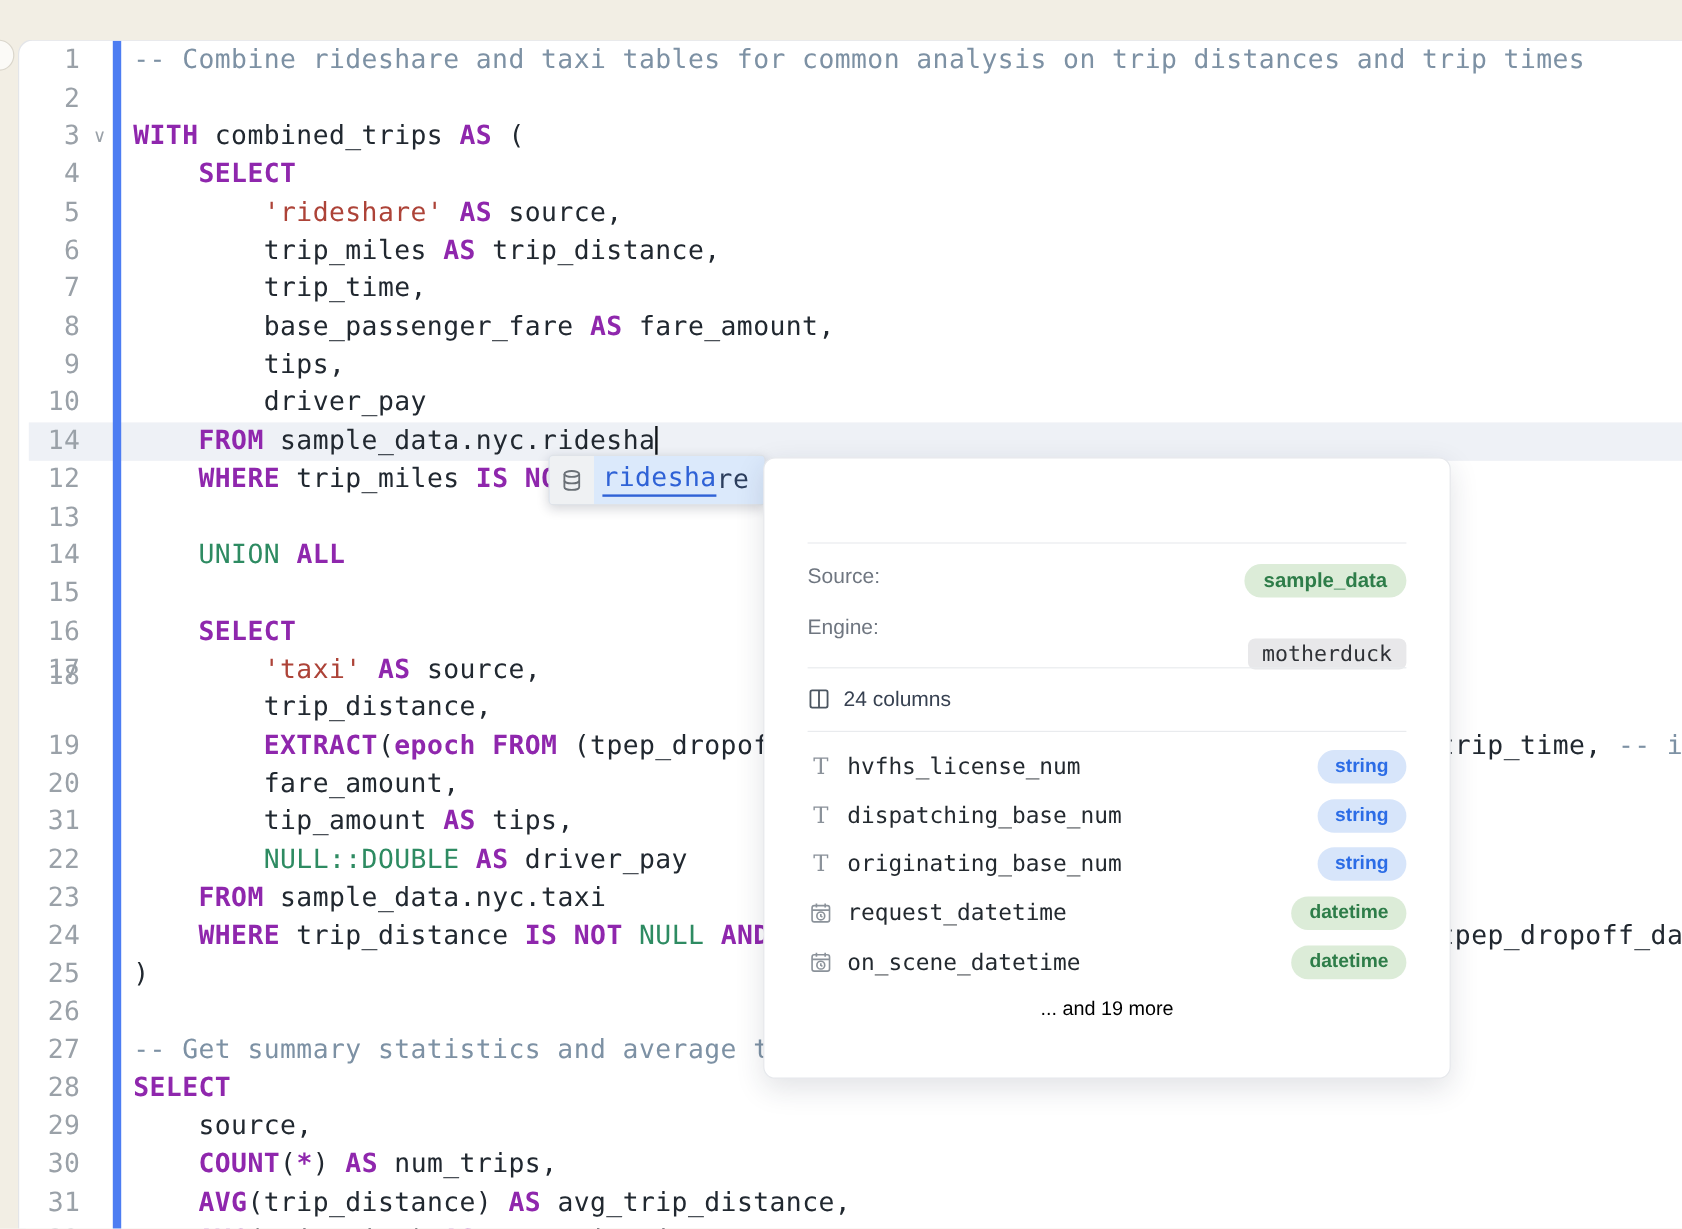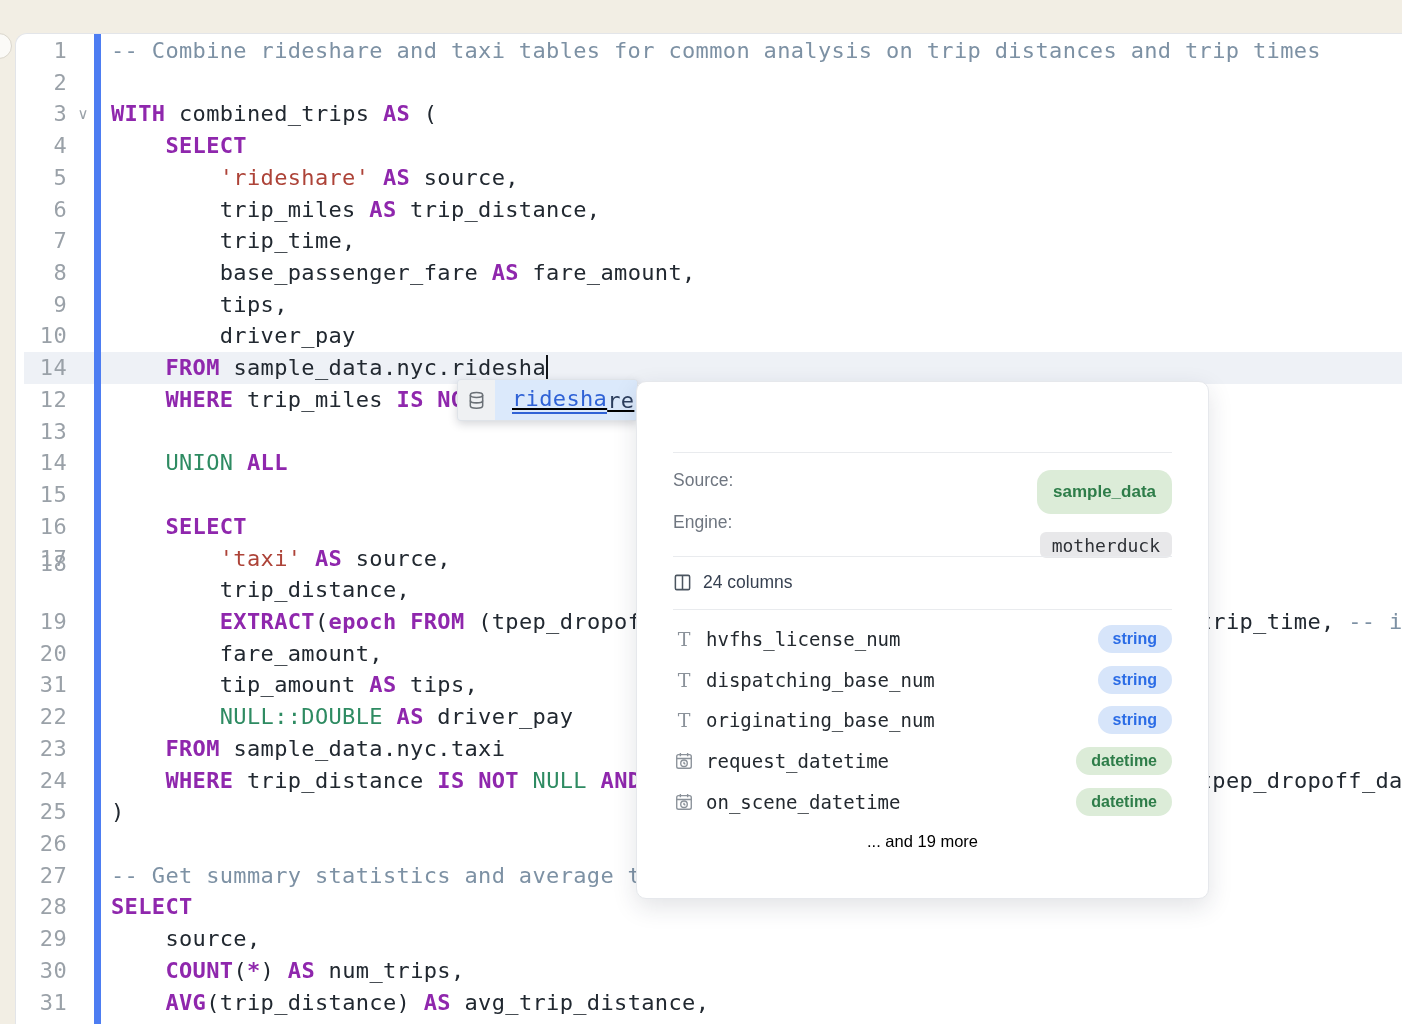--- a/index.html
+++ b/index.html
@@ -31,21 +31,21 @@
         font-size:15px; z-index:2; height:31.72px; line-height:31.72px; cursor:pointer; }
   .cursor { position:absolute; width:2px; height:26px; background:#111418; z-index:3; }
 
   
   .ac-popup {
     position:absolute; left:441px; top:345px; width:181px; height:42px; display:flex;
     border:1px solid #dfe3e8; border-radius:4px; overflow:hidden; z-index:5;
     box-shadow:0 3px 10px rgba(20,30,50,.18); background:#dbe9fb;
   }
   .ac-icon-cell { width:37px; background:#eff1f3; display:flex; align-items:center; justify-content:center; }
-  .ac-item { flex:1; display:flex; align-items:center; padding-left:17px; background:#dbe9fb;text-decoration:underline; }
+  .ac-item { flex:1; display:flex; align-items:center; padding-left:7px; background:#dbe9fb; }
   .ac-match { color:#2f62d6; border-bottom:2px solid #2f62d6; padding-bottom:1px; }
   .ac-rest { color:#2c3e5d; }
 
   
   .info-card {
     position:absolute; left:620px; top:347px; width:573px; height:518px; background:#ffffff;
     border:1px solid #e6e8ec; border-radius:10px; z-index:6;
     box-shadow:0 8px 24px rgba(30,40,60,.13);
   }
   .ic-header { position:absolute; left:36px; top:27px; right:36px; height:34px;
@@ -55,21 +55,21 @@
     font-weight:bold; }
   .pill-green { background:#dcecd8; color:#2e7d49; }
   .pill-blue  { background:#d7e5fa; color:#2b6ce6; }
   .pill-gray  { background:#e8e8ea; color:#2f3237; font-weight:normal;
     font-family:"DejaVu Sans Mono", monospace;margin-top:20px; }
   .badge-table { height:33px; padding:0 17px; font-size:16.5px; }
   .divider { position:absolute; left:36px; right:36px; height:1px; background:#e9ebee; }
   .meta-row { position:absolute; left:36px; right:36px; height:34px; display:flex;
     align-items:flex-start; justify-content:space-between; }
   .meta-label { font-size:17.5px; color:#6f7680; }
-  .pill-value-green { height:44px; padding:0 16px; font-size:17px; border-radius:14px; }
+  .pill-value-green { height:28px; padding:0 16px; font-size:17px; border-radius:14px; }
   .pill-value-gray { height:26px; padding:0 12px; font-size:18px; border-radius:6px; }
   .cols-count-row { position:absolute; left:36px; top:183px; height:34px; display:flex;
     align-items:center; gap:11px; font-size:17.5px; color:#374151; }
   .col-row { position:absolute; left:36px; right:36px; height:40.6px; display:flex; align-items:center; }
   .col-icon { width:22px; display:flex; align-items:center; justify-content:center; }
   .col-name { margin-left:11px; font-family:"DejaVu Sans Mono", monospace; font-size:19px; color:#23292f; }
   .col-type { margin-left:auto; height:28px; padding:0 15px; font-size:16px; border-radius:14px; }
   .more-row { position:absolute; left:0; right:0; top:450px; text-align:center;
     font-size:16.5px; color:#000000; }
   .t-serif { font-family:"DejaVu Serif", serif; font-size:19px; color:#8b929a; }

